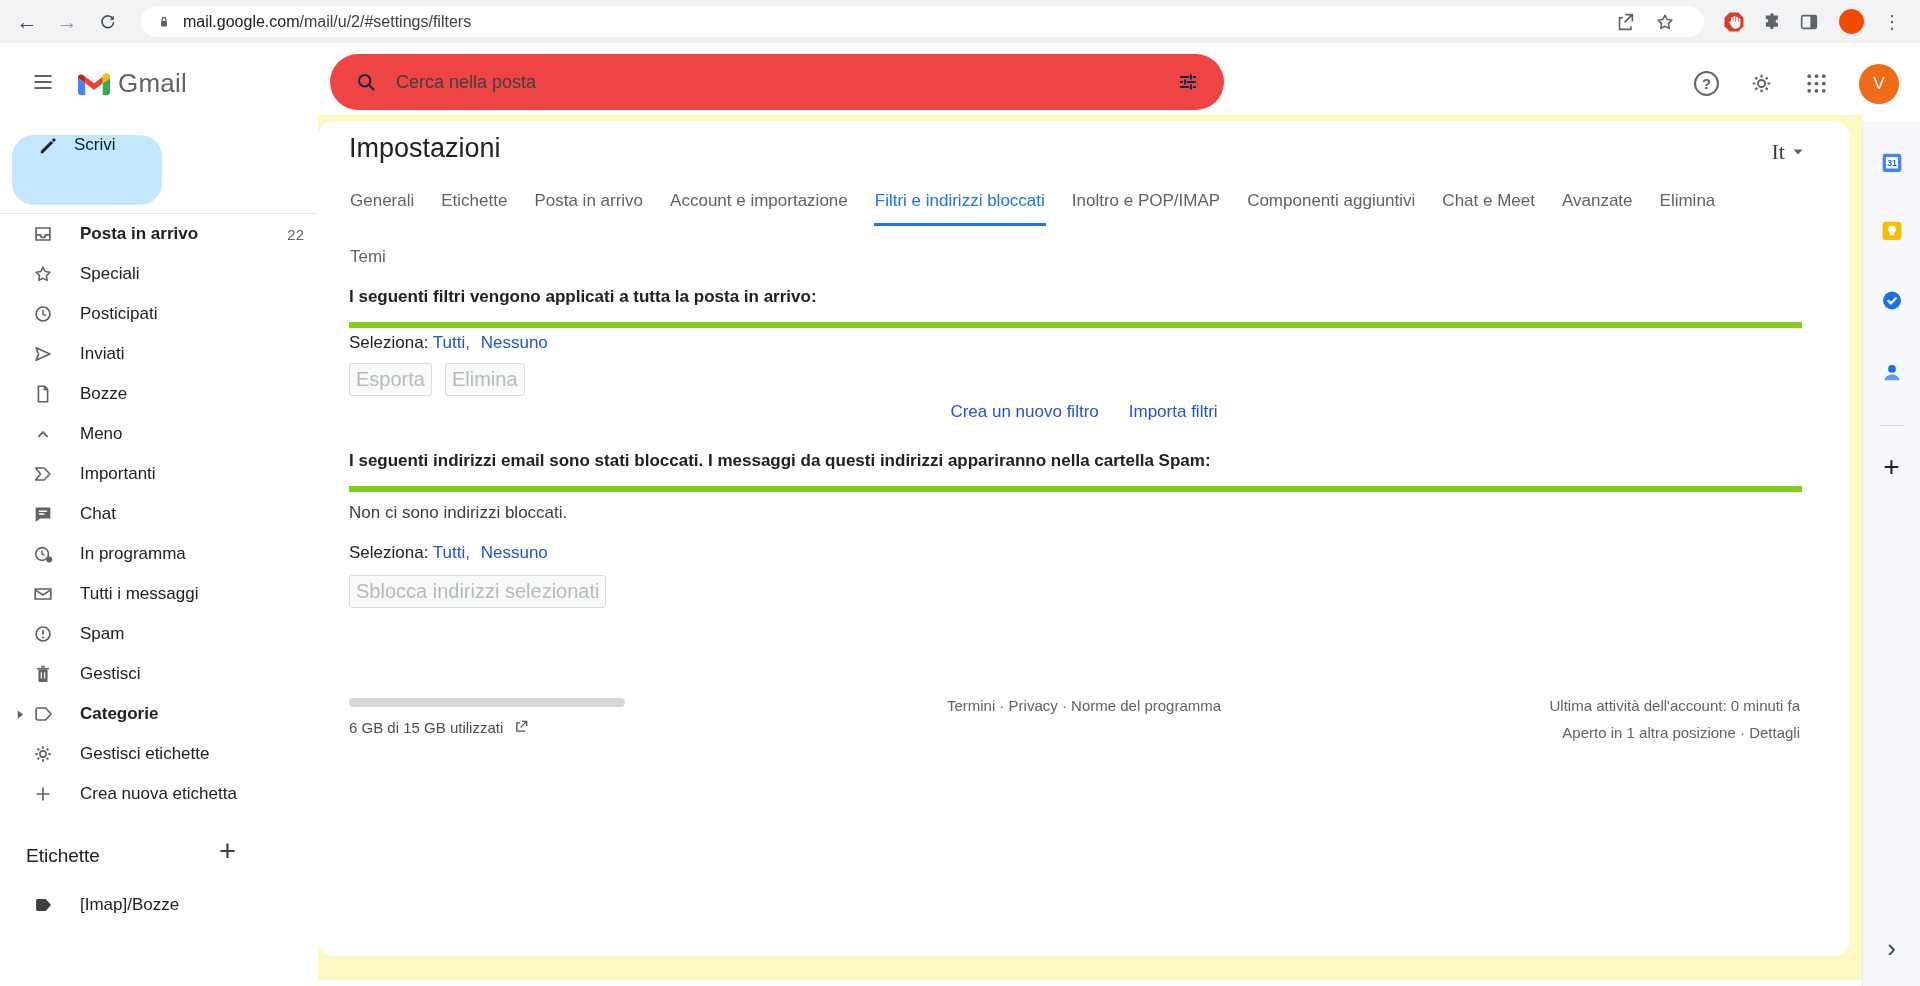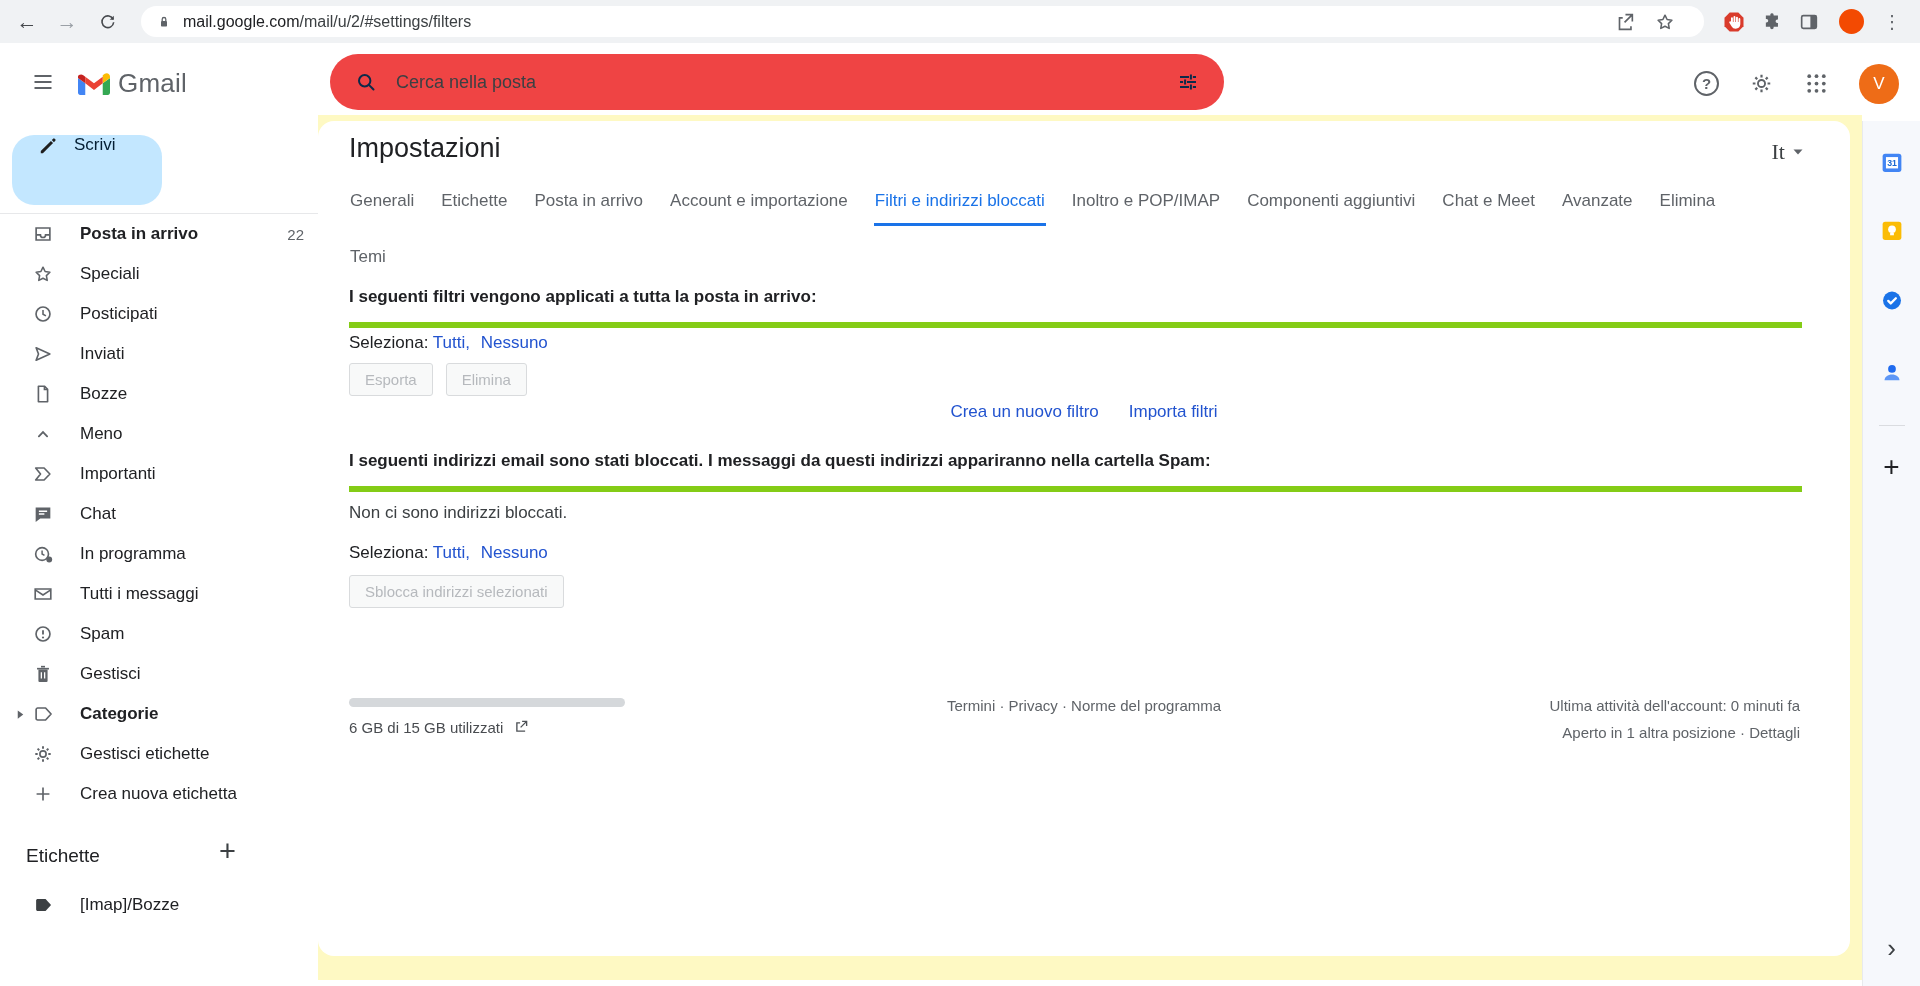--- a/index.html
+++ b/index.html
@@ -67,22 +67,22 @@
   .tabs{position:absolute;left:31px;display:flex;gap:25px}
   .tabs.r1{top:64px}.tabs.r2{top:120px}
   .tab{font-size:17px;color:#5f6368;padding:6px 1px 12px;white-space:nowrap}
   .tab.active{color:#1a73e8;font-weight:500;border-bottom:3.5px solid #1a73e8}
   .sec-head{position:absolute;left:31px;right:48px;font-size:17px;font-weight:700;color:#202124;
     padding-bottom:15px;border-bottom:6px solid #84cc16}
   .select-row{position:absolute;left:31px;font-size:17px;color:#202124}
   .link{color:#2253cf}
   .sep{margin-right:6px}
   .btn-row{position:absolute;left:31px;display:flex;gap:13px}
-  .gbtn{height:33px;padding:0 15px;background:#f8f9f9;border:1px solid #d9dbdd;border-radius:3px;
-    font-size:15px;color:#b6b9bd;display:flex;align-items:center;font-family:inherit}
+  .gbtn{height:33px;padding:0 6px;background:#f8f9f9;border:1px solid #d9dbdd;border-radius:3px;
+    font-size:20px;color:#b6b9bd;display:flex;align-items:center;font-family:inherit}
   .center-links{position:absolute;left:0;right:0;top:281px;display:flex;justify-content:center;gap:30px;font-size:17px}
   .empty-text{position:absolute;left:31px;top:382px;font-size:17px;color:#3c4043}
   .f-left{position:absolute;left:31px;top:577px}
   .storage-bar{width:276px;height:9px;border-radius:5px;background:#d5d8db}
   .storage-text{margin-top:11px;font-size:15px;color:#494c50;display:flex;align-items:center;gap:9px}
   .storage-text svg{width:18px;height:18px;color:#4d5156}
   .f-center{position:absolute;left:0;right:0;top:576px;text-align:center;font-size:15px;color:#5f6368}
   .f-right{position:absolute;right:50px;top:571px;text-align:right;font-size:15px;color:#5f6368;line-height:27px}
 
   

